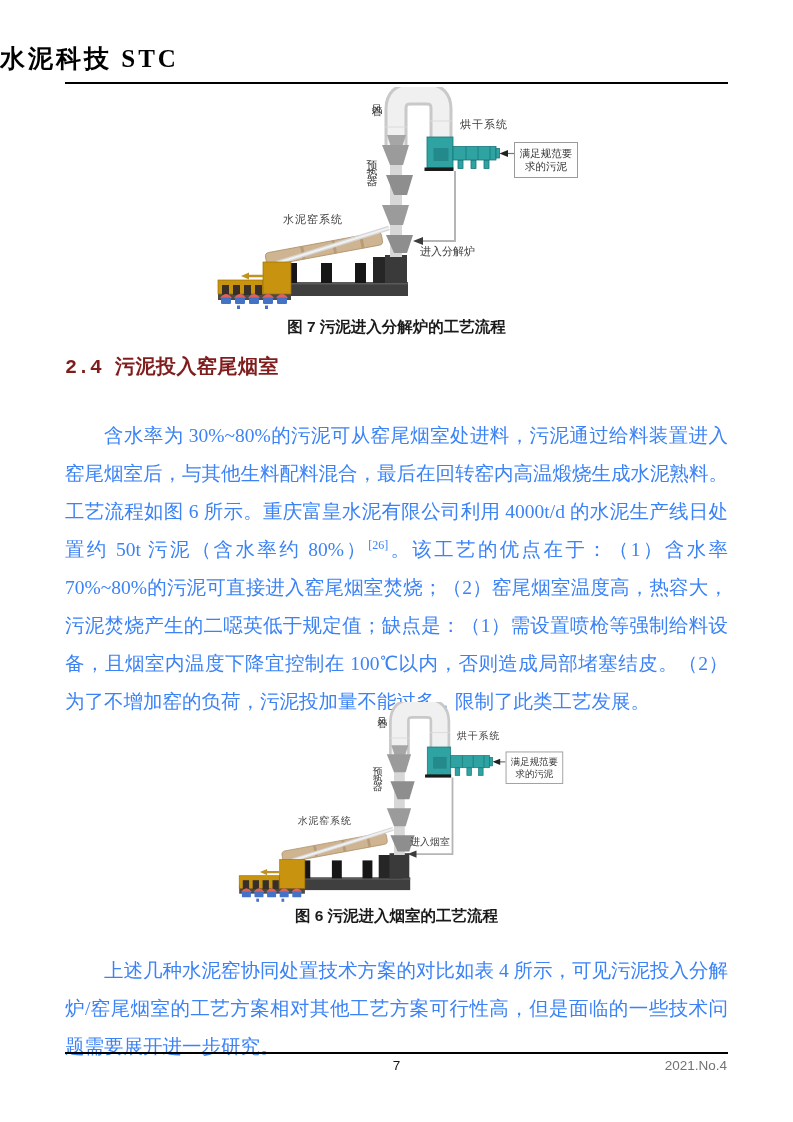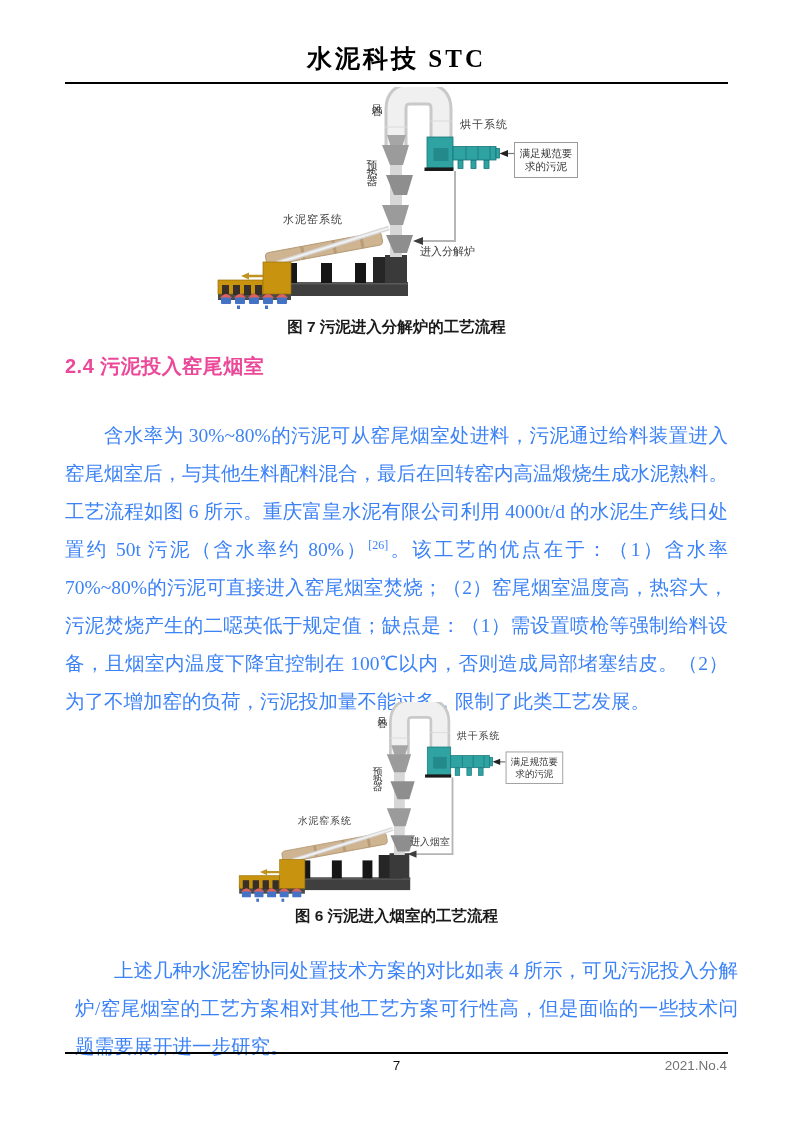--- a/index.html
+++ b/index.html
@@ -4,21 +4,21 @@
 <style>
   html,body { margin:0; padding:0; background:#ffffff; }
   .page {
     position:relative; width:793px; height:1122px; background:#ffffff;
     font-family:"Liberation Serif", serif; color:#141414; overflow:hidden;
     margin:0 auto;
   }
   .abs { position:absolute; }
 
   .header-title {
-    top:42px; left:0; width:100%; text-align:center;
+    top:42px; left:0; width:100%; text-align:left;
     font-size:25px; font-weight:bold; letter-spacing:3px; color:#000;
   }
   .header-rule { top:82px; left:65px; width:663px; height:2px; background:#000; }
 
   .figure { width:430px; height:225px; }
   #fig5 { top:87px; left:215px; }
   #fig6-wrap { top:702px; left:215px; width:430px; height:225px; }
   .scale90 { transform:scale(0.9); transform-origin:50% 0; width:430px; height:225px; position:relative; }
   .diagram { position:relative; width:430px; height:225px; }
   .diagram svg { display:block; position:absolute; left:0; top:0; }
@@ -36,30 +36,30 @@
   }
 
   .caption {
     left:0; width:100%; text-align:center; font-weight:bold; font-size:15.5px;
     color:#1a1a1a; font-family:"Liberation Sans", sans-serif;
   }
   #cap5 { top:317px; }
   #cap6 { top:906px; }
 
   .section-heading {
-    top:353px; left:65px; font-size:20px; font-weight:bold; color:#ec4899;
-    font-family:Liberation Sans, sans-serif; letter-spacing:0.5px;
+    top:353px; left:65px; font-size:20px; font-weight:bold; color:#7f1d1d;
+    font-family:Liberation Mono, monospace; letter-spacing:0.5px;
   }
 
   .body-para {
     left:65px; width:663px; font-size:19.5px; line-height:38px;
     text-align:justify; color:#3b82f6;
   }
   #para1 { top:397px; text-indent:39px; }
-  #para2 { top:932px; text-indent:39px;margin-left:10px; }
+  #para2 { top:932px; text-indent:39px; }
   sup.ref { font-size:12px; line-height:0; vertical-align:super; }
 
   .footer-rule { top:1052px; left:65px; width:663px; height:2px; background:#000; }
   .footer-page { top:1058px; left:0; width:100%; text-align:center; font-size:13.5px; font-family:"Liberation Sans", sans-serif; color:#111; }
   .footer-issue { top:1058px; right:66px; font-size:13.5px; font-family:"Liberation Sans", sans-serif; color:#737373; }
 </style>
 </head>
 <body>
 
 <div class="page">

